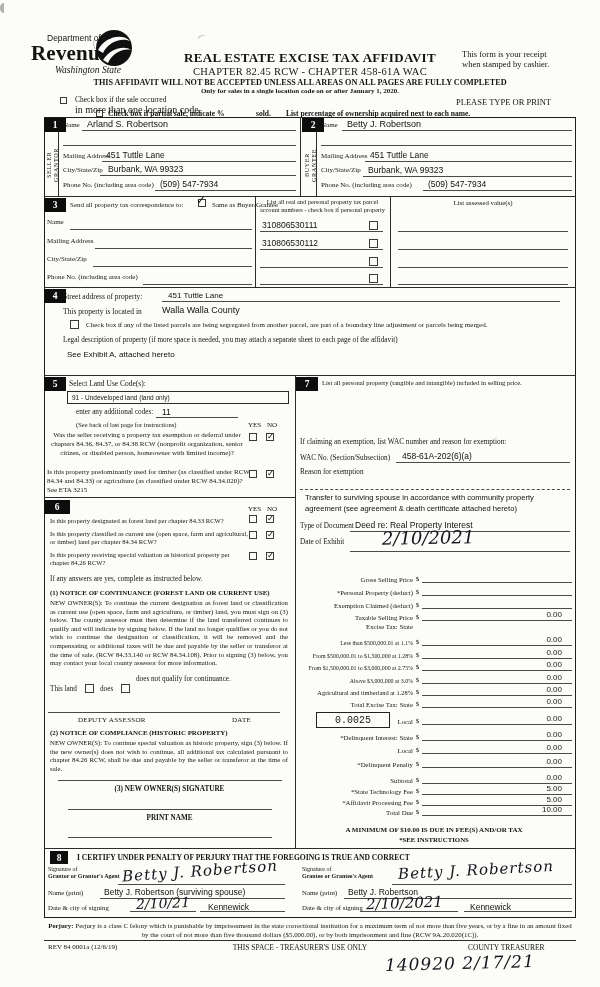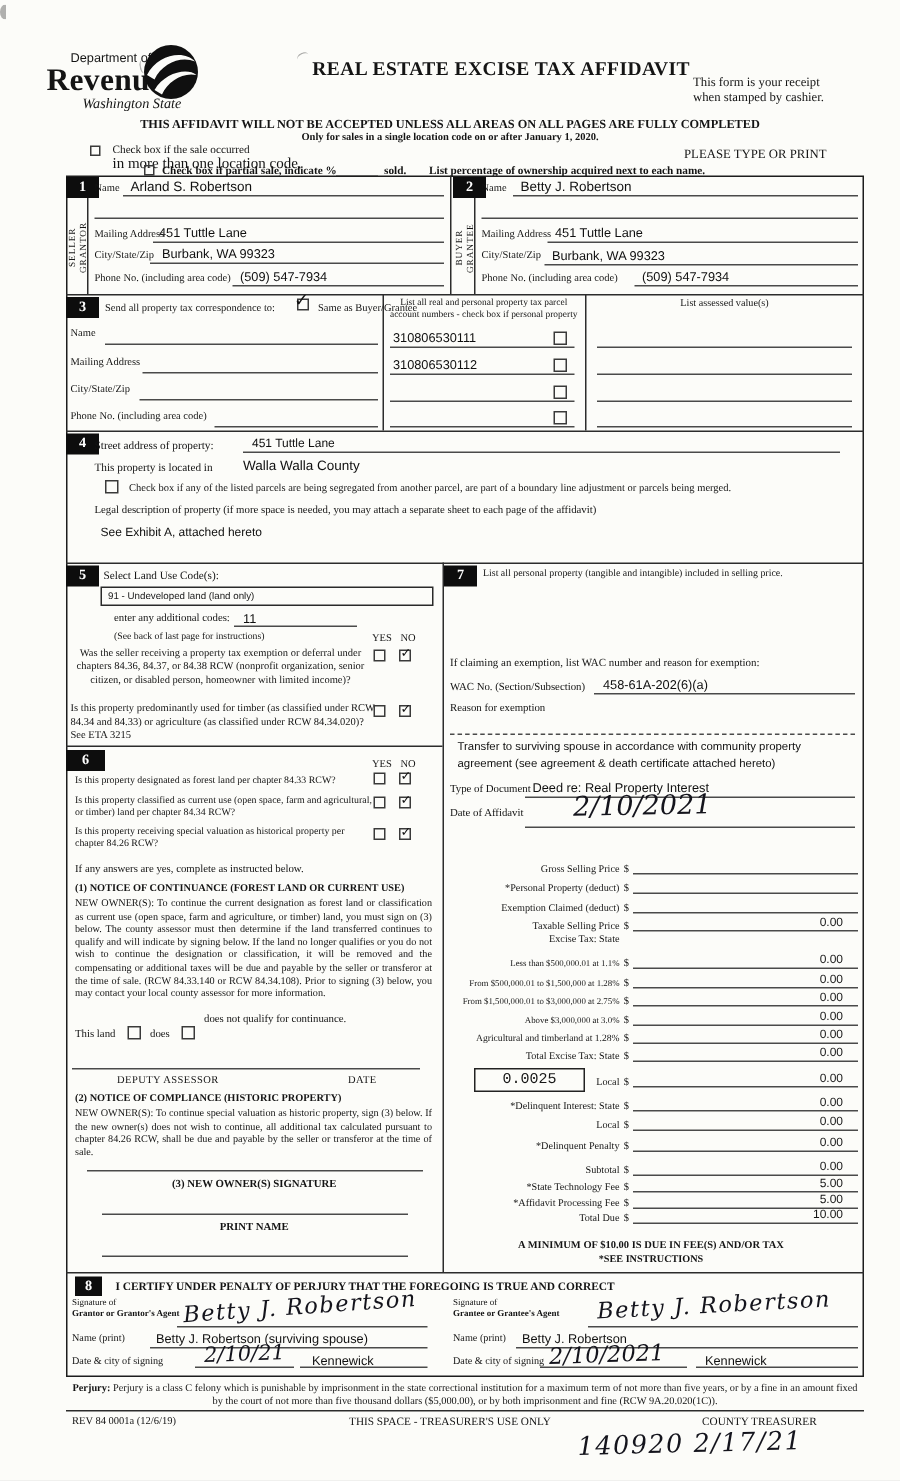--- a/index.html
+++ b/index.html
@@ -37,21 +37,22 @@
 
   <div class="lb" style="left:47px;top:33px;font-family:'Liberation Sans',sans-serif;font-size:8.5px;">Department of</div>
   <div class="lb b" style="left:31px;top:41px;font-size:21px;letter-spacing:.2px;">Revenue</div>
   <div class="lb" style="left:55px;top:65px;font-style:italic;font-size:9.5px;">Washington State</div>
   <svg style="position:absolute;left:95px;top:29px;" width="38" height="38" viewBox="0 0 38 38">
     <circle cx="19" cy="19" r="18" fill="#101010"></circle>
     <path d="M3 21 C10 7 28 4 35 12 C26 8 13 13 8 24 Z" fill="#fcfcf9"></path>
     <path d="M8 31 C15 19 30 16 36 21 C27 19 17 25 13 34 Z" fill="#fcfcf9"></path>
   </svg>
 
-  <div class="lb b ctr" style="left:160px;top:38px;width:300px;font-size:13px;letter-spacing:.3px;text-align:right;">REAL ESTATE EXCISE TAX AFFIDAVIT</div>
+  <div class="lb b ctr" style="left:160px;top:50px;width:300px;font-size:13px;letter-spacing:.3px;">REAL ESTATE EXCISE TAX AFFIDAVIT</div>
+  <div class="lb ctr" style="left:160px;top:66px;width:300px;font-size:10.5px;letter-spacing:.3px;">CHAPTER 82.45 RCW - CHAPTER 458-61A WAC</div>
   <div class="lb" style="left:462px;top:49px;font-size:8.5px;">This form is your receipt</div>
   <div class="lb" style="left:462px;top:59px;font-size:8.5px;">when stamped by cashier.</div>
   <div class="lb b ctr" style="left:20px;top:78px;width:560px;font-size:8.2px;">THIS AFFIDAVIT WILL NOT BE ACCEPTED UNLESS ALL AREAS ON ALL PAGES ARE FULLY COMPLETED</div>
   <div class="lb b ctr" style="left:20px;top:87px;width:560px;font-size:7px;">Only for sales in a single location code on or after January 1, 2020.</div>
   <div class="lb" style="left:456px;top:97px;font-size:8.5px;">PLEASE TYPE OR PRINT</div>
 
   <div class="cb" style="left:60px;top:97px;width:7px;height:7px;"></div>
   <div class="lb" style="left:75px;top:95px;font-size:7.5px;">Check box if the sale occurred</div>
   <div class="lb" style="left:75px;top:104px;font-size:10px;">in more than one location code.</div>
 
@@ -227,21 +228,21 @@
   <div class="tv" style="left:402px;top:451px;">458-61A-202(6)(a)</div>
   <div class="ul" style="left:396px;top:462px;width:174px;"></div>
   <div class="lb" style="left:300px;top:468px;font-size:7.2px;">Reason for exemption</div>
   <div class="ul" style="left:300px;top:489px;width:270px;border-bottom-style:dashed;"></div>
   <div class="tv" style="left:305px;top:493px;font-size:7.6px;">Transfer to surviving spouse in accordance with community property</div>
   <div class="tv" style="left:305px;top:504px;font-size:7.6px;">agreement (see agreement &amp; death certificate attached hereto)</div>
 
   <div class="lb" style="left:300px;top:522px;font-size:7.2px;">Type of Document</div>
   <div class="tv" style="left:355px;top:520px;">Deed re: Real Property Interest</div>
   <div class="ul" style="left:350px;top:531px;width:220px;"></div>
-  <div class="lb" style="left:300px;top:538px;font-size:7.2px;">Date of Affidavit</div>
+  <div class="lb" style="left:300px;top:538px;font-size:7.2px;">Date of Exhibit</div>
   <div class="hw" style="left:382px;top:527px;font-size:18px;transform:rotate(-1deg);">2/10/2021</div>
   <div class="ul" style="left:350px;top:551px;width:220px;"></div>
 
   <div class="mrow" style="top:572px;">
       <span class="msp"></span>
       <span class="ml">Gross Selling Price</span>
       <span class="md">$</span>
       <span class="mu"><span></span></span>
     </div>
   <div class="mrow" style="top:585px;">

